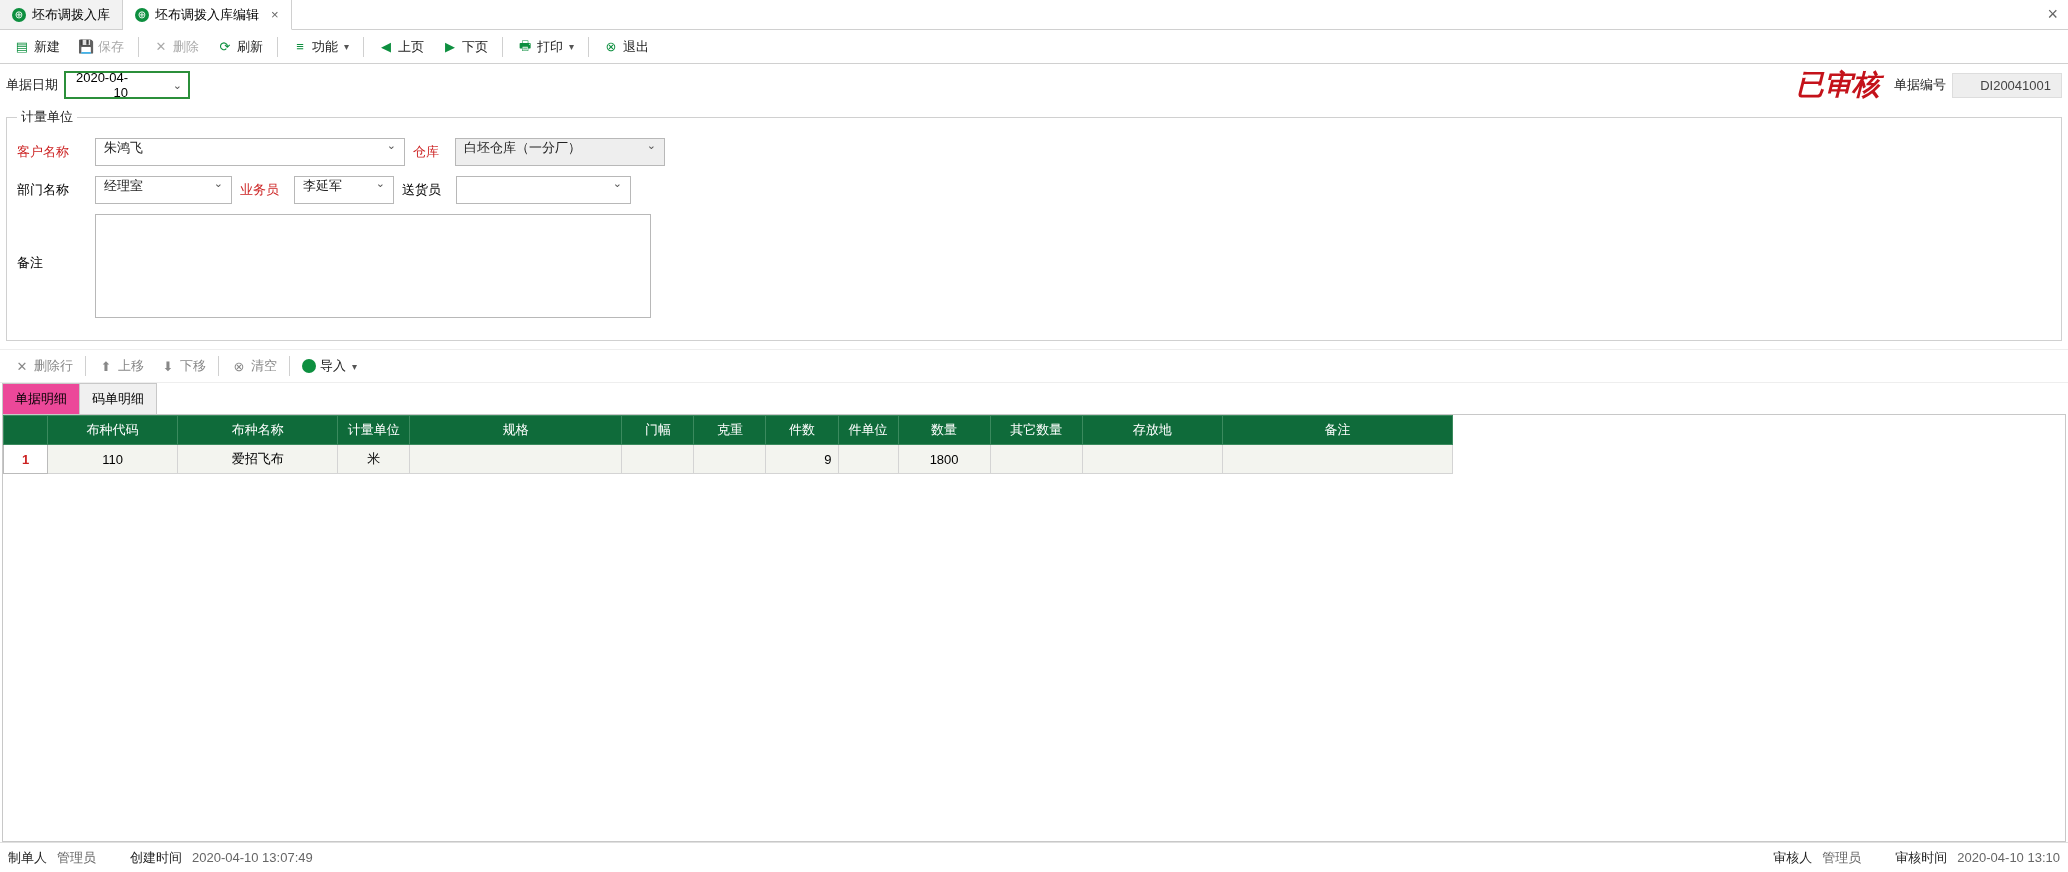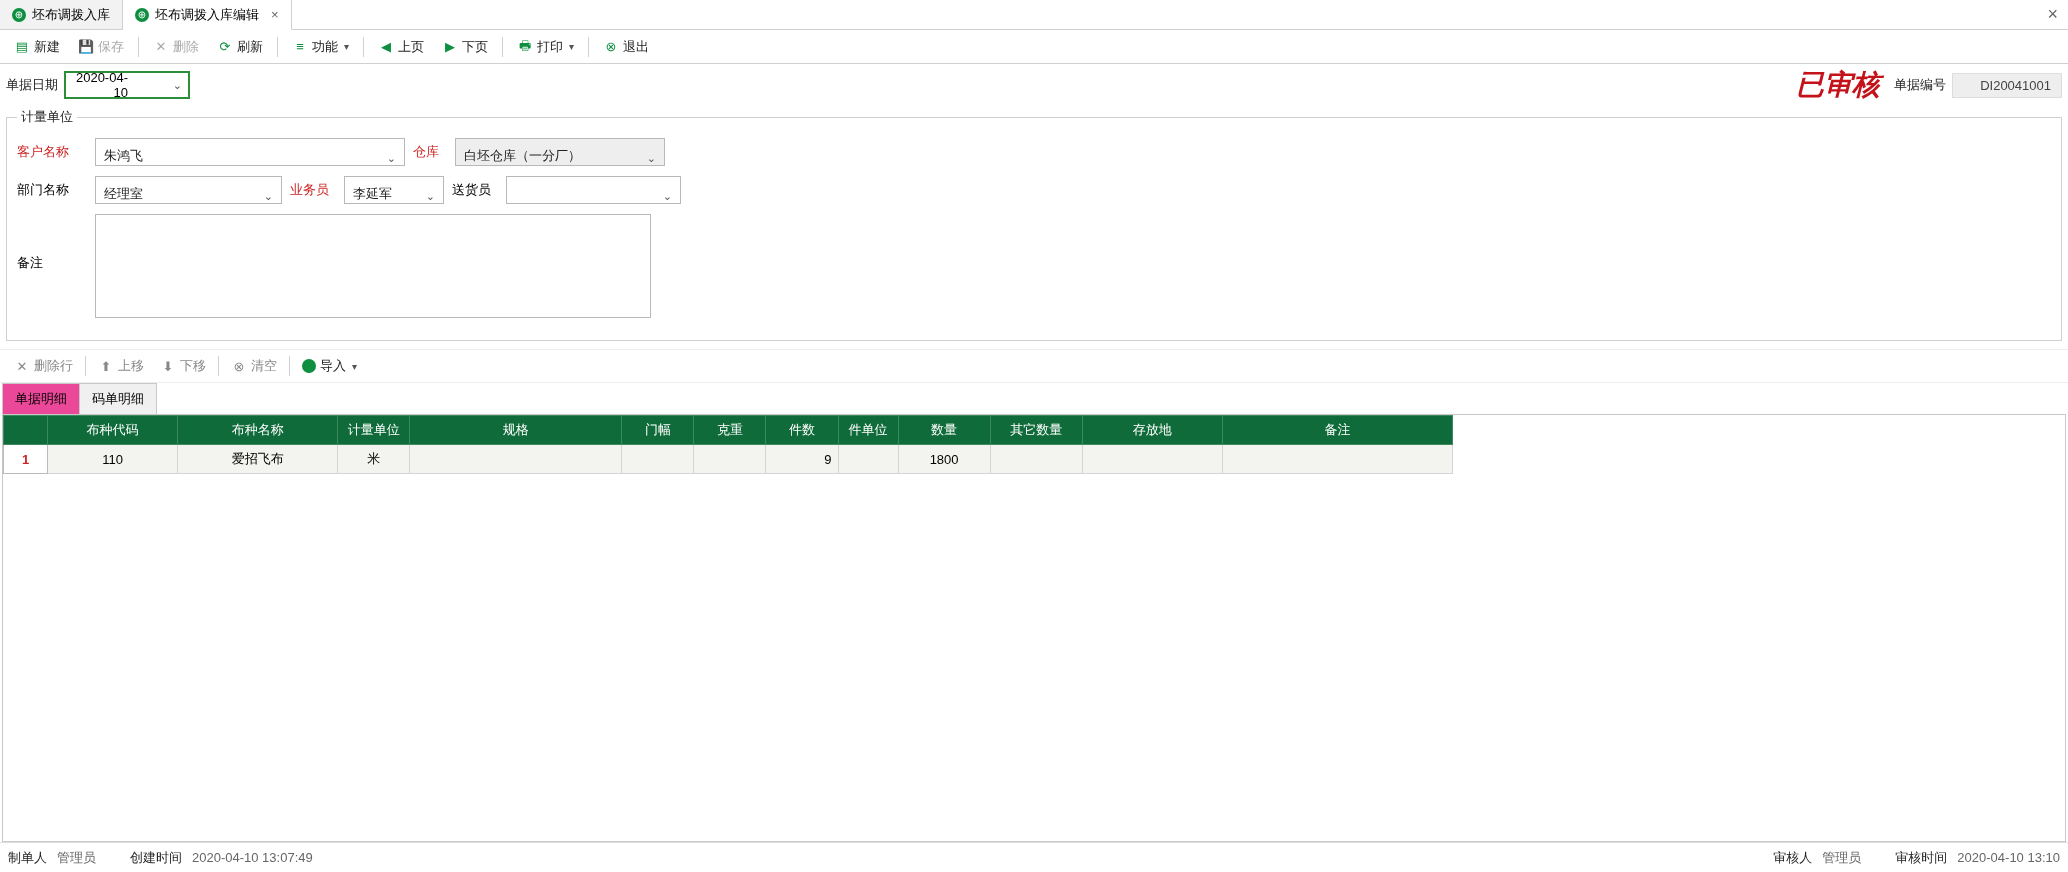--- a/index.html
+++ b/index.html
@@ -30,25 +30,25 @@
 .stamp { font-family: "KaiTi","STKaiti",serif; font-size: 28px; font-weight: bold; color: #c4121a; font-style: italic; margin-left: auto; margin-right: 8px; }
 .docno-lbl { color: #222; }
 .docno-val { display: inline-block; background: #eee; border: 1px solid #ddd; padding: 4px 10px; min-width: 110px; text-align: right; color: #444; }
 
 
 fieldset.info { border: 1px solid #d0d0d0; margin: 2px 6px 8px 6px; padding: 12px 10px 12px 10px; }
 fieldset.info legend { padding: 0 4px; color: #222; }
 .frow { display: flex; align-items: center; gap: 8px; margin-bottom: 10px; }
 .frow .flabel { width: 70px; text-align: left; }
 .red { color: #c22; }
-.combo { display: flex; align-items: flex-end; border: 1px solid #b8b8b8; height: 28px; background: #fff; }
+.combo { display: flex; align-items: flex-start; border: 1px solid #b8b8b8; height: 28px; background: #fff; }
 .combo span.val { flex: 1; padding: 0 8px; color: #222; }
 .combo .chev { padding: 0 8px; color: #555; font-size: 11px; }
 .combo.w-lg { width: 310px; }
-.combo.w-md { width: 187px; }
+.combo.w-md { width: 137px; }
 .combo.w-wh { width: 210px; background: #eee; }
 .combo.w-sm { width: 150px; }
 .combo.w-deliver { width: 175px; }
 textarea.remarks { width: 556px; height: 104px; border: 1px solid #b8b8b8; resize: none; padding: 6px; }
 
 
 .row-toolbar { height: 34px; display: flex; align-items: center; padding: 0 6px; border-top: 1px solid #eee; border-bottom: 1px solid #eee; }
 .row-toolbar .tbtn { color: #888; }
 .row-toolbar .tbtn.enabled { color: #222; }
 .row-toolbar .globe-sm { width: 14px; height: 14px; border-radius: 50%; background: #0d8f3f; display: inline-block; }

